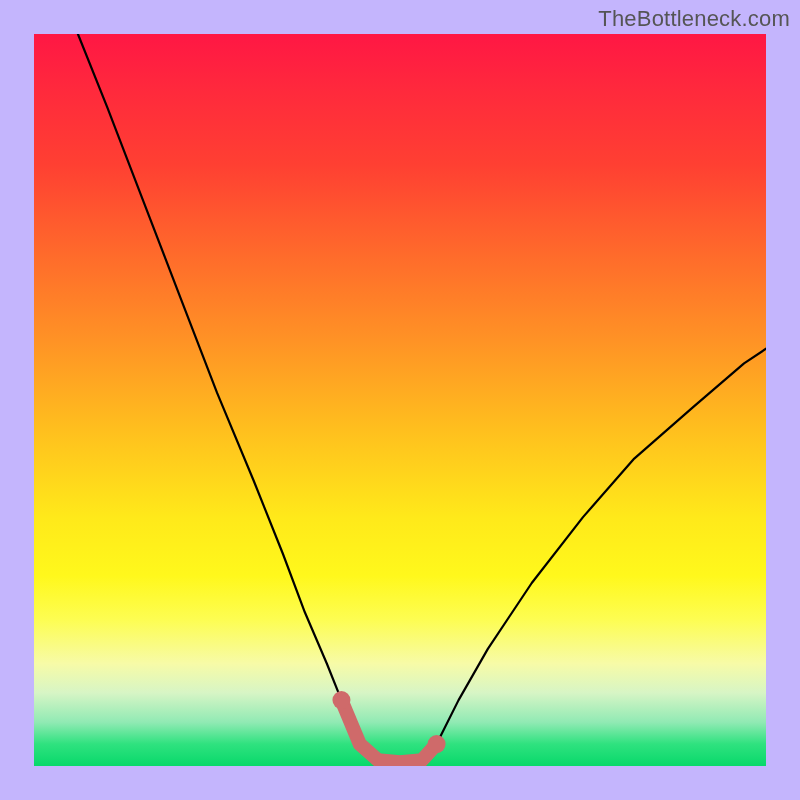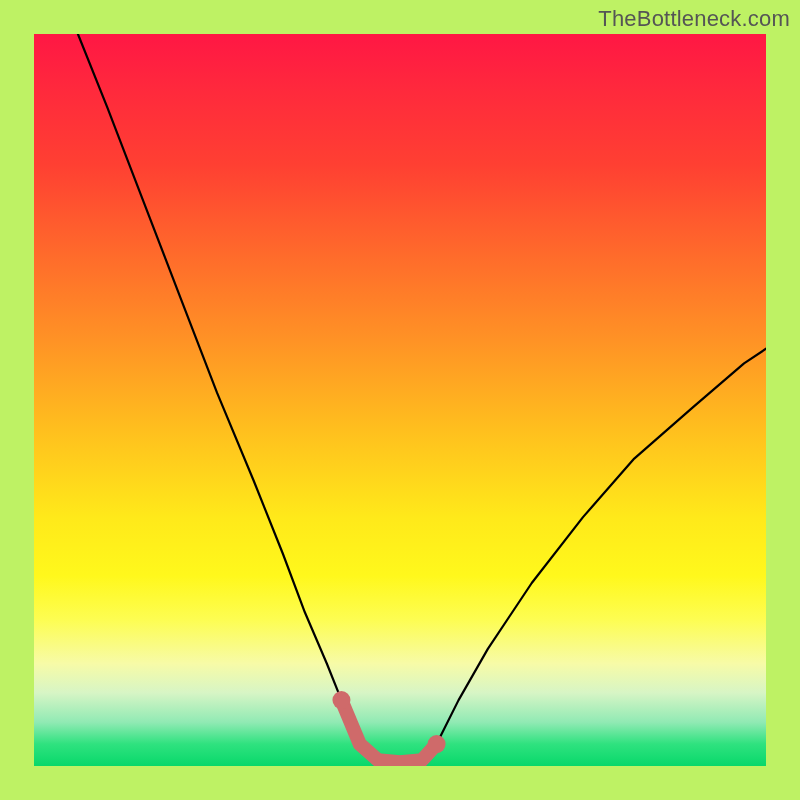--- a/index.html
+++ b/index.html
@@ -8,21 +8,21 @@
     width: 800px;
     height: 800px;
     overflow: hidden;
     background: #000;
     font-family: Arial, Helvetica, sans-serif;
   }
   .frame {
     position: relative;
     width: 800px;
     height: 800px;
-    background: #bef264;
+    background: #c4b5fd;
   }
   .plot-area {
     position: absolute;
     left: 34px;
     top: 34px;
     width: 732px;
     height: 732px;
     background: linear-gradient(to bottom,
       #ff1744 0%,
       #ff2a3c 8%,

